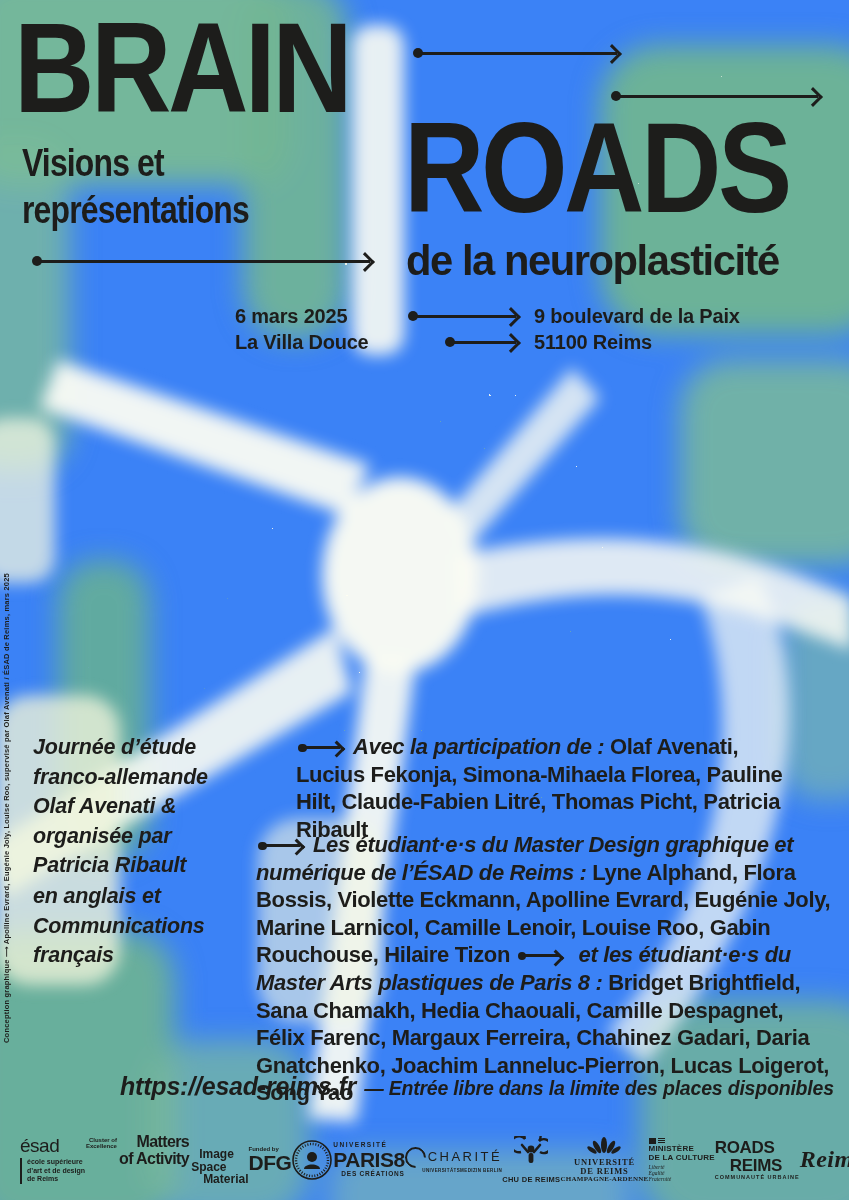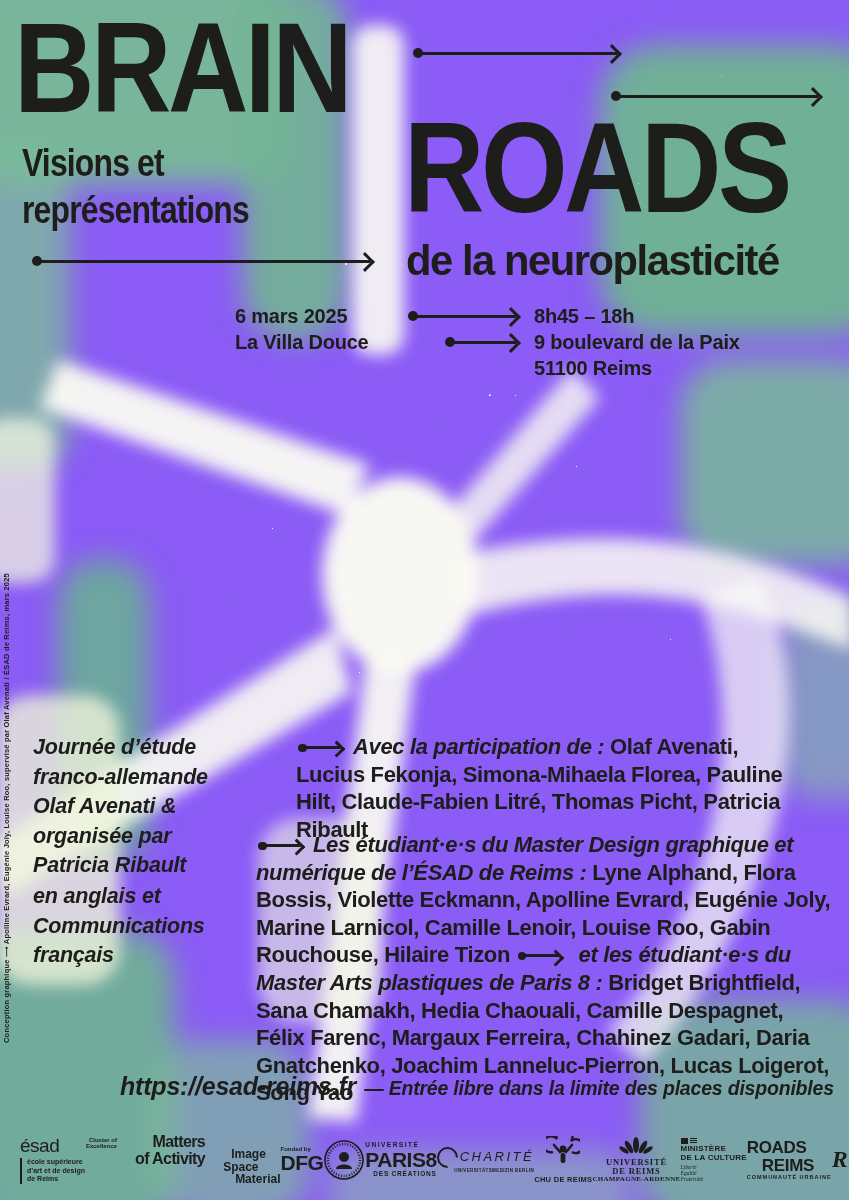--- a/index.html
+++ b/index.html
@@ -1,18 +1,18 @@
 <!DOCTYPE html>
 <html><head>
 <meta charset="utf-8">
 <style>
   html,body{margin:0;padding:0;background:#888;}
   .poster{
     position:relative; width:849px; height:1200px; overflow:hidden;
-    background:#8b5cf6; color:#1d1d1b;
+    background:#3b82f6; color:#1d1d1b;
     font-family:"Liberation Sans","DejaVu Sans",sans-serif;
   }
   .bg{position:absolute;left:0;top:0;width:849px;height:1200px;display:block;}
 
   
   .arrow{position:absolute;border-top:3.5px solid #1d1d1b;}
   .arrow::before{content:'';position:absolute;left:-2px;top:-7px;width:10px;height:10px;border-radius:50%;background:#1d1d1b;}
   .arrow::after{content:'';position:absolute;right:-2px;top:-8px;width:11px;height:11px;
     border-top:3.5px solid #1d1d1b;border-right:3.5px solid #1d1d1b;transform:rotate(45deg);}
   .iarrow{display:inline-block;position:relative;width:46px;height:15px;vertical-align:-1px;margin:0 9px 0 2px;}
@@ -55,38 +55,38 @@
   .credit{position:absolute;left:2px;top:535px;height:508px;width:14px;
     writing-mode:vertical-rl;transform:rotate(180deg);white-space:nowrap;
     font-size:7.5px;font-weight:bold;letter-spacing:.2px;}
 
   
   .logos{position:absolute;left:20px;top:1128px;width:812px;height:64px;
     display:flex;align-items:center;justify-content:space-between;color:#1d1d1b;}
   .lg{flex:0 0 auto;line-height:1.05;}
   .esad .nm{font-size:19px;font-weight:normal;letter-spacing:-.5px;}
   .esad .sub{border-left:2px solid #1d1d1b;padding-left:5px;margin-top:2px;font-size:7px;line-height:8.5px;font-weight:bold;}
-  .moa{display:flex;align-items:flex-start;gap:18px;}
+  .moa{display:flex;align-items:flex-start;gap:2px;}
   .moa .cluster{font-size:6px;font-weight:bold;width:32px;margin-top:3px;text-align:right;}
   .moa .t1{font-size:16px;font-weight:bold;letter-spacing:-.6px;text-align:right;}
   .moa .t2{font-size:16px;font-weight:bold;letter-spacing:-.6px;}
   .moa .ism{font-size:12px;font-weight:bold;margin-top:14px;}
   .moa .ism div:nth-child(1){margin-left:8px;}
   .moa .ism div:nth-child(3){margin-left:12px;}
   .dfg .fb{font-size:6px;font-weight:bold;}
   .dfg .nm{font-size:21px;font-weight:900;letter-spacing:-.5px;}
   .humboldt svg{display:block;}
   .paris8{text-align:left;}
   .paris8 .top{font-size:6.5px;font-weight:bold;letter-spacing:1.5px;}
   .paris8 .nm{font-size:21px;font-weight:900;letter-spacing:-.5px;}
   .paris8 .sub{font-size:6.5px;font-weight:bold;letter-spacing:.8px;text-align:right;}
   .charite .row{display:flex;align-items:center;}
   .charite .ring{width:17px;height:17px;border:2px solid #1d1d1b;border-right-color:transparent;
     border-radius:50%;margin-right:2px;transform:rotate(45deg);}
-  .charite .nm{font-size:13px;font-weight:normal;letter-spacing:2.5px;font-style:italic;}
+  .charite .nm{font-size:13px;font-weight:normal;letter-spacing:2.5px;}
   .charite .sub{font-size:4.5px;font-weight:bold;letter-spacing:.4px;text-align:right;margin-top:1px;}
   .chu{text-align:center;}
   .chu .nm{font-size:7.5px;font-weight:bold;letter-spacing:.3px;}
   .urca{text-align:center;font-family:"Liberation Serif","DejaVu Serif",serif;}
   .urca .l1{font-size:8.5px;font-weight:bold;letter-spacing:.8px;}
   .urca .l2{font-size:8.5px;font-weight:bold;letter-spacing:.8px;}
   .urca .l3{font-size:7px;font-weight:bold;letter-spacing:.3px;}
   .culture .flag{display:flex;gap:2px;margin-bottom:1px;}
   .culture .flag i{display:block;width:7px;height:6px;background:#1d1d1b;}
   .culture .flag i.striped{background:repeating-linear-gradient(#1d1d1b 0 1px,transparent 1px 2px);}
@@ -186,21 +186,20 @@
   <div class="arrow" style="left:613px;top:95px;width:205px;"></div>
   <div class="arrow" style="left:34px;top:260px;width:336px;"></div>
   <div class="arrow" style="left:410px;top:315px;width:106px;"></div>
   <div class="arrow" style="left:447px;top:341px;width:69px;"></div>
 
   <div class="dateblock date-left">
     <div>6 mars 2025</div>
     <div>La Villa Douce</div>
   </div>
   <div class="dateblock date-right">
-    <div>8h45 – 18h</div>
     <div>9 boulevard de la Paix</div>
     <div>51100 Reims</div>
   </div>
 
   <div class="orgblock">
     <div>Journée d’étude</div>
     <div>franco-allemande</div>
     <div>Olaf Avenati &amp;</div>
     <div>organisée par</div>
     <div>Patricia Ribault</div>

